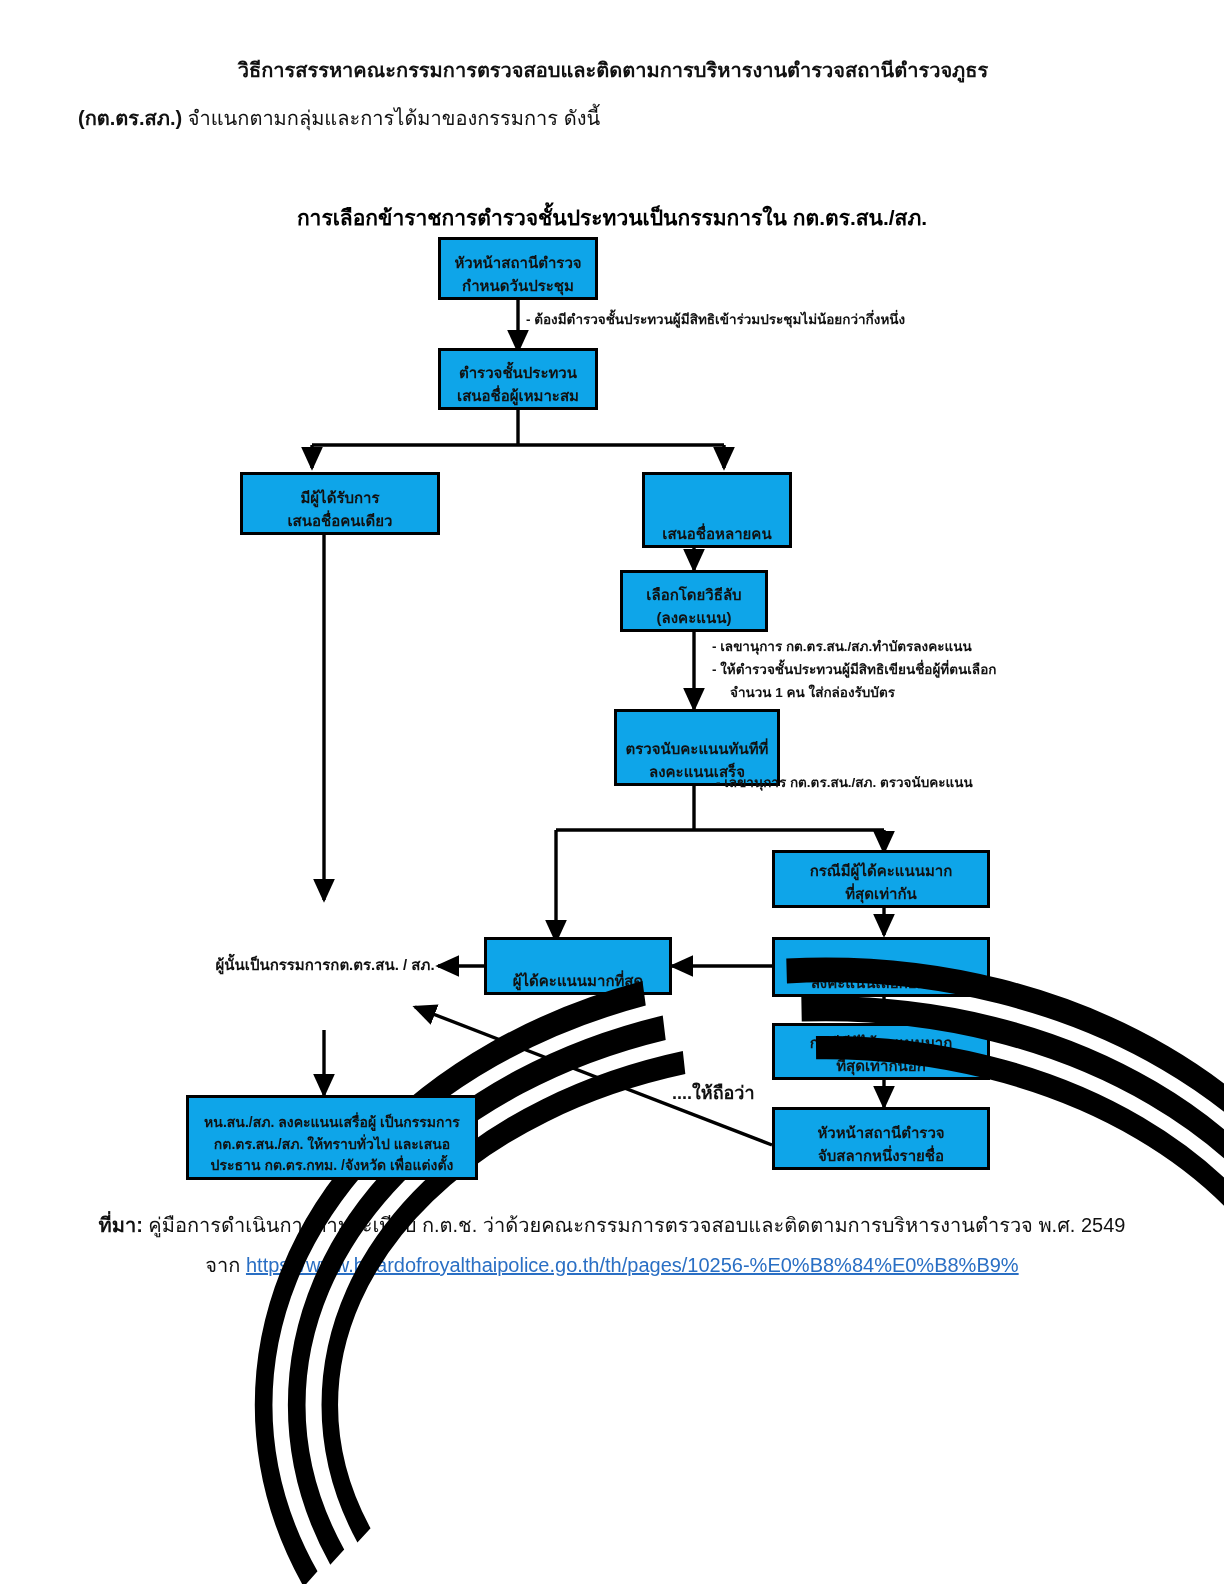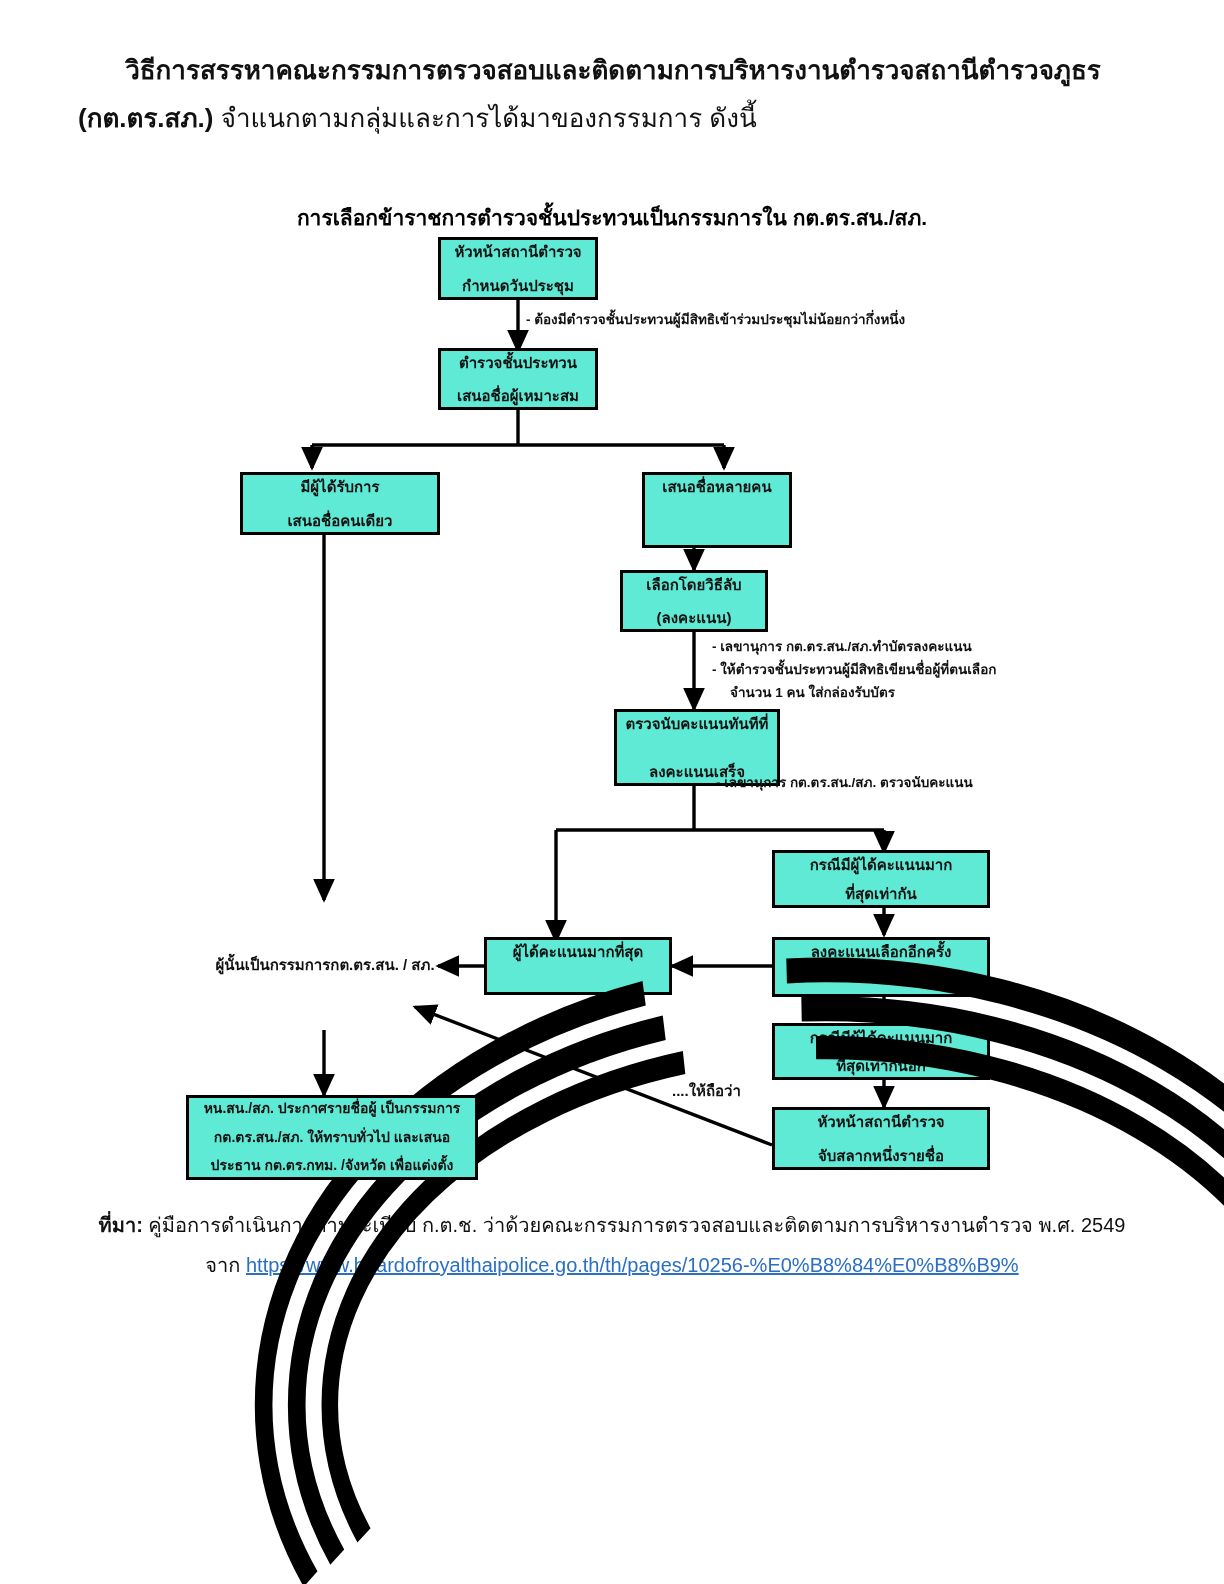--- a/index.html
+++ b/index.html
@@ -17,21 +17,21 @@
   }
 
   
   .doc-head {
     position: absolute;
     left: 78px;
     top: 46px;
     width: 1070px;
   }
   .doc-head .line {
-    font-size: 26px;
+    font-size: 20px;
     line-height: 48px;
     color: #111;
     letter-spacing: 0px;
     white-space: nowrap;
   }
   .doc-head .line1 { text-align: center; font-weight: 700; }
   .doc-head .line2 { text-align: left; }
   .doc-head .line2 b { font-weight: 700; }
 
   
@@ -60,25 +60,25 @@
     font-weight: 700;
     color: #000;
     white-space: nowrap;
   }
 
   
   .node {
     position: absolute;
     box-sizing: border-box;
     border: 3px solid #000;
-    background: #5eead4;
+    background: #0ea5e9;
     display: flex;
     flex-direction: column;
     align-items: center;
-    justify-content: space-between;
+    justify-content: flex-end;
     text-align: center;
     font-size: 15px;
     font-weight: 700;
     line-height: 1.55;
     color: #111;
     z-index: 3;
   }
   .node .tline { white-space: nowrap; }
 
   
@@ -108,21 +108,21 @@
   .note {
     position: absolute;
     font-size: 13.5px;
     font-weight: 700;
     line-height: 1.7;
     color: #111;
     white-space: nowrap;
     z-index: 3;
     background: transparent;
   }
-  .note.small { font-size: 15px; }
+  .note.small { font-size: 18px; }
 
   
   .source {
     position: absolute;
     left: 0px;
     top: 1205px;
     width: 1224px;
   }
   .source .srow {
     text-align: center;
@@ -250,21 +250,21 @@
         <ellipse cx="111" cy="65" rx="102" ry="56" stroke-width="3.2" stroke-dasharray="118 26 118 26" stroke-dashoffset="59"></ellipse>
         <ellipse cx="111" cy="65" rx="96" ry="51" stroke-width="3.2" stroke-dasharray="110 25 110 25" stroke-dashoffset="55"></ellipse>
         <ellipse cx="111" cy="65" rx="90" ry="46" stroke-width="3.0" stroke-dasharray="102 24 102 24" stroke-dashoffset="51"></ellipse>
       </g>
     </svg>
     <span class="otext">ผู้นั้นเป็นกรรมการ</span>
     <span class="otext">กต.ตร.สน. / สภ.</span>
   </div>
 
   <div class="node" style="left:186px; top:910px; width:292px; height:85px; font-size:14px;">
-    <span class="tline">หน.สน./สภ. ประกาศรายชื่อผู้ เป็นกรรมการ</span>
+    <span class="tline">หน.สน./สภ. ลงคะแนนเสรื่อผู้ เป็นกรรมการ</span>
     <span class="tline">กต.ตร.สน./สภ. ให้ทราบทั่วไป และเสนอ</span>
     <span class="tline">ประธาน  กต.ตร.กทม. /จังหวัด เพื่อแต่งตั้ง</span>
   </div>
 
   <div class="note" style="left:526px; top:124px;">
     <div>- ต้องมีตำรวจชั้นประทวนผู้มีสิทธิเข้าร่วมประชุมไม่น้อยกว่ากึ่งหนึ่ง</div>
   </div>
 
   <div class="note" style="left:712px; top:451px;">
     <div>-  เลขานุการ กต.ตร.สน./สภ.ทำบัตรลงคะแนน</div>

